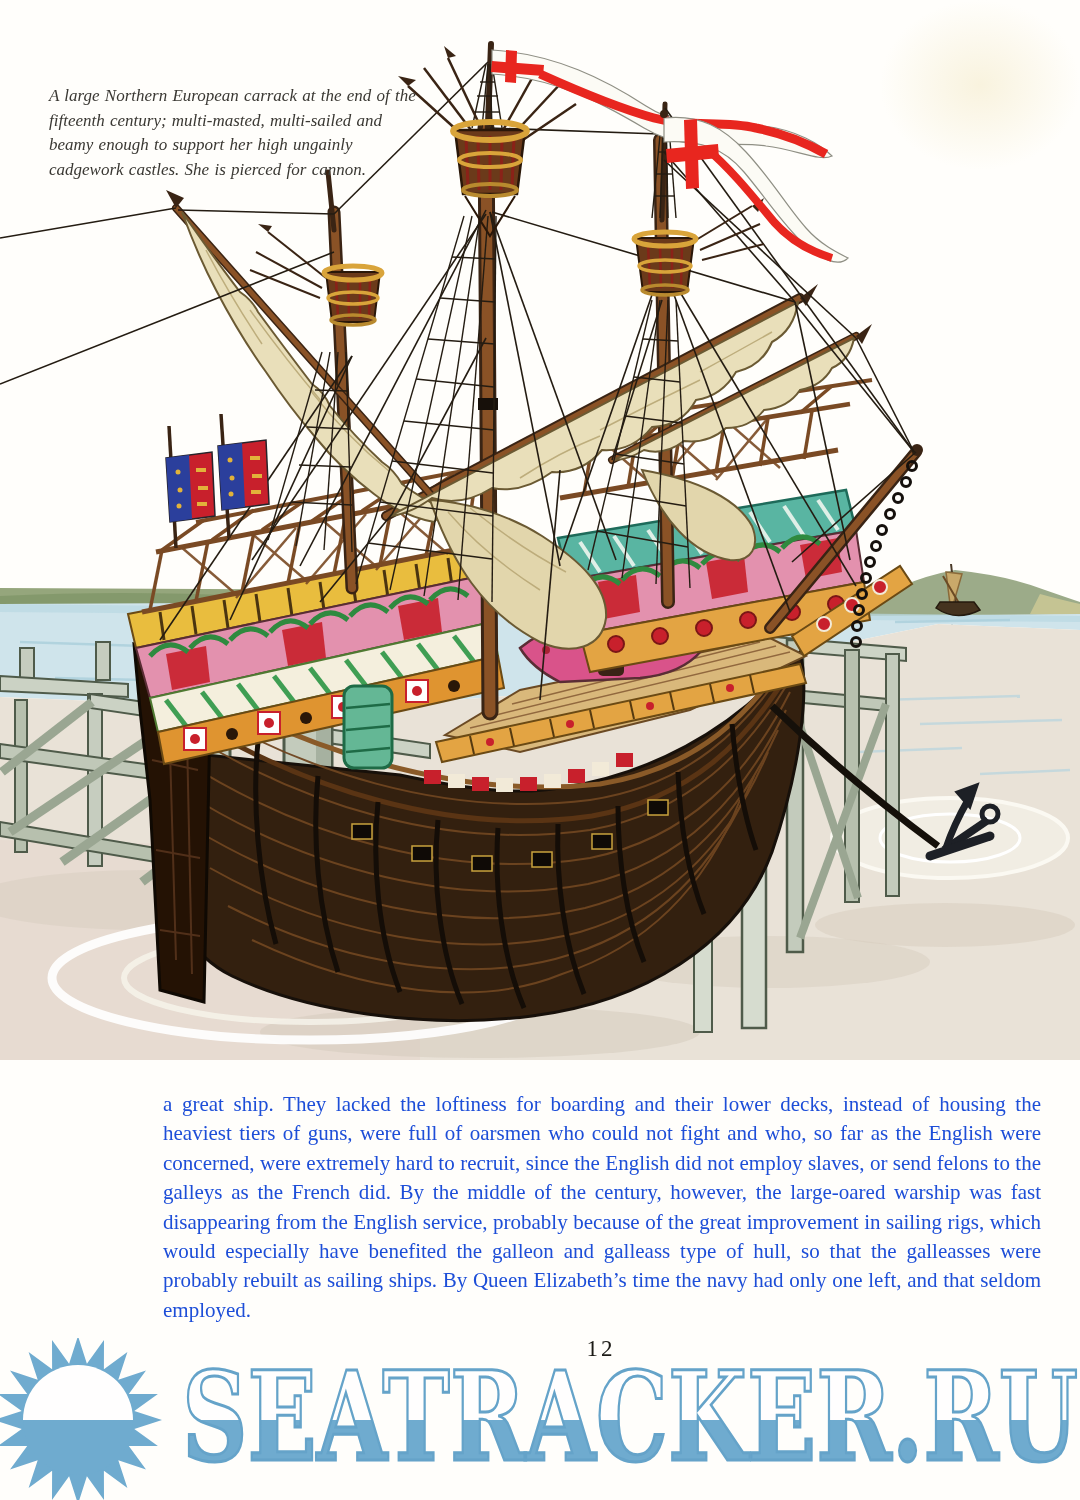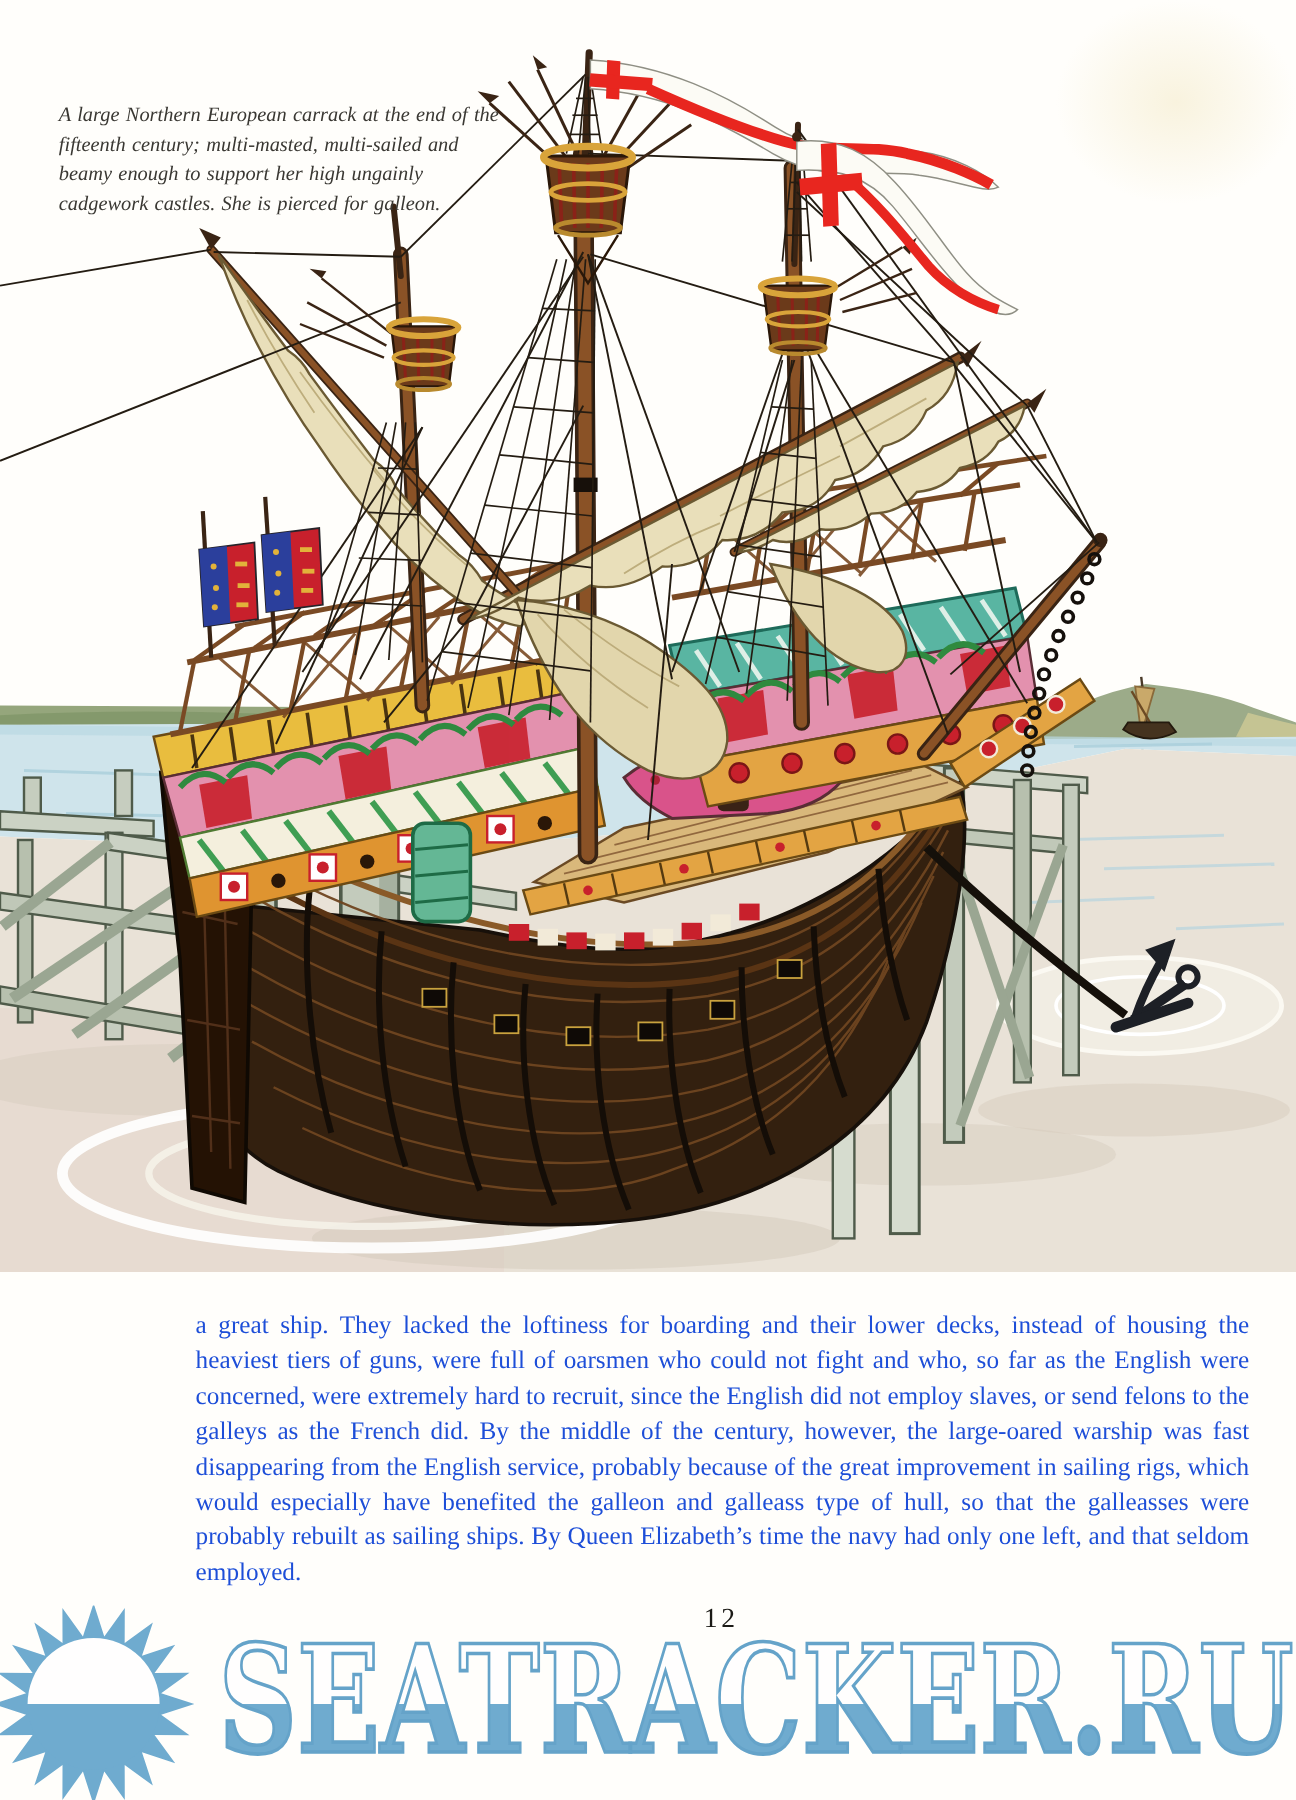--- a/index.html
+++ b/index.html
@@ -17,21 +17,21 @@
   #wm{top:1338px;z-index:4;opacity:.95;}
   .smudge{position:absolute;left:880px;top:0;width:200px;height:170px;z-index:0;
           background:radial-gradient(closest-side,rgba(246,238,210,.7),rgba(246,238,210,0));}
 </style>
 </head>
 <body>
 
 <div class="stage">
   <div class="smudge"></div>
 
-  <div class="caption">A large Northern European carrack at the end of the fifteenth century; multi-masted, multi-sailed and beamy enough to support her high ungainly cadgework castles. She is pierced for galleon.</div>
+  <div class="caption">A large Northern European carrack at the end of the fifteenth century; multi-masted, multi-sailed and beamy enough to support her high ungainly cadgework castles. She is pierced for cannon.</div>
 
   <svg id="illu" width="1080" height="1060" viewBox="0 0 1080 1060">
 
     <g>
       <path d="M0,588 L455,590 L455,608 Q220,612 0,606 Z" fill="#95a67c"></path>
       <path d="M0,596 Q120,590 250,596 T455,600 L455,608 Q200,612 0,606 Z" fill="#7e9465" opacity=".7"></path>
       <path d="M852,614 Q900,580 955,570 Q1010,576 1045,590 Q1068,598 1080,602 L1080,618 L852,620 Z" fill="#9cab89"></path>
       <path d="M1040,594 Q1062,600 1080,604 L1080,616 L1030,614 Z" fill="#cfcb96" opacity=".8"></path>
     </g>
 

